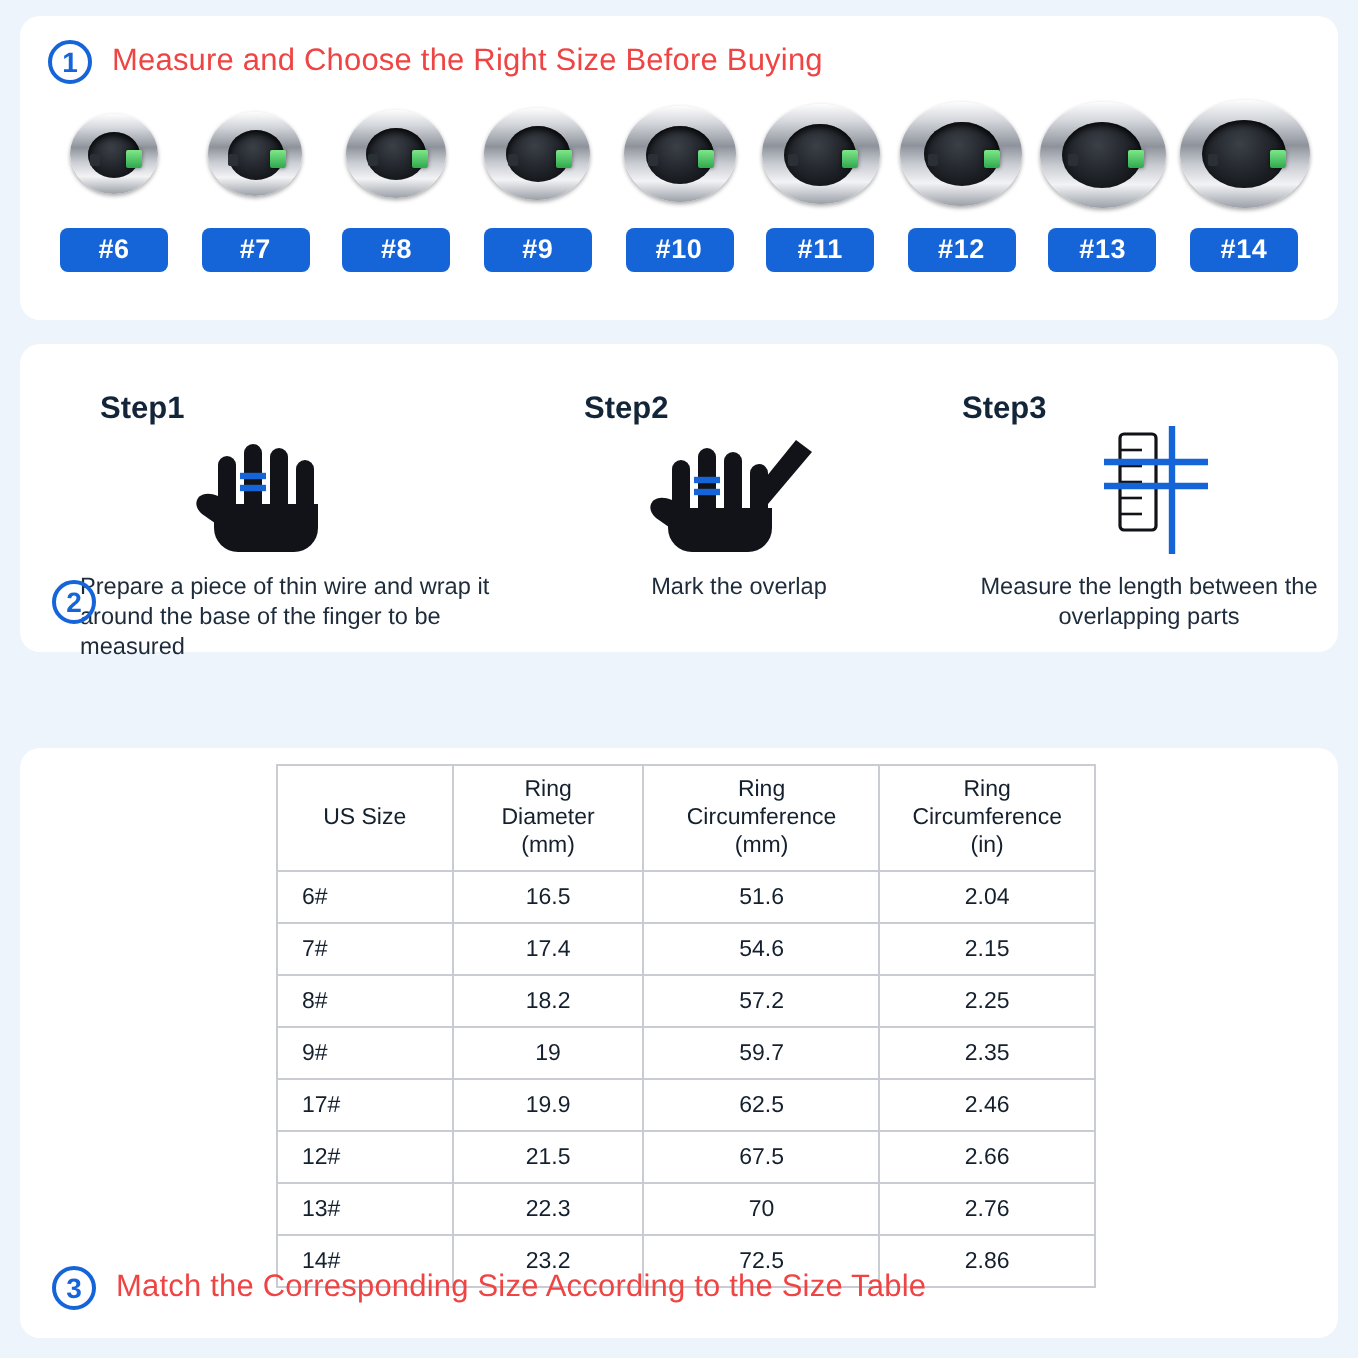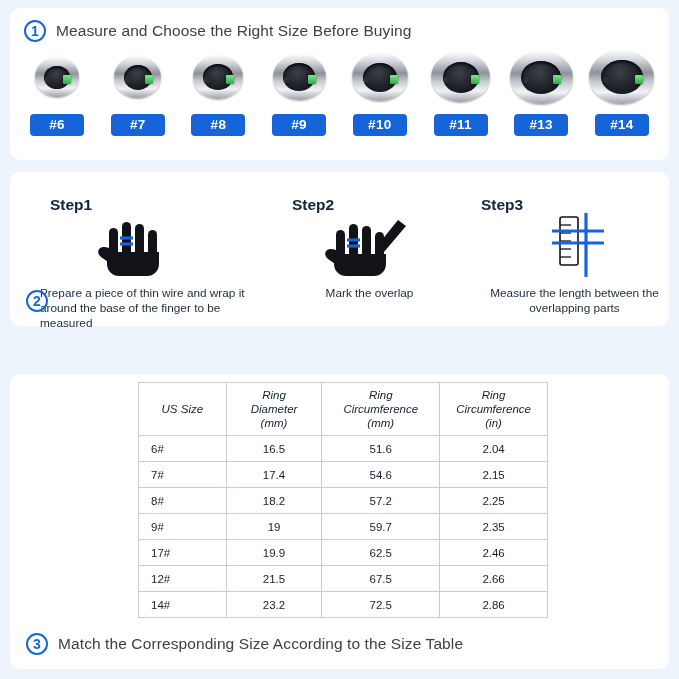--- a/index.html
+++ b/index.html
@@ -45,21 +45,21 @@
     font-size: 14px;
     font-weight: bold;
     display: flex;
     align-items: center;
     justify-content: center;
     box-sizing: border-box;
     flex: none;
   }
   .sec-title {
     font-size: 15.5px;
-    color: #404040;
+    color: #ef4444;
     letter-spacing: .1px;
   }
 
   
   #card1 {
     position: absolute;
     left: 10px;
     top: 8px;
     width: 659px;
     height: 152px;
@@ -211,21 +211,20 @@
     border: 1px solid #c9cdd3;
     height: 25px;
     text-align: center;
     font-weight: normal;
     padding: 0 2px;
   }
   table.size-table thead th {
     height: 52px;
     line-height: 14px;
     font-size: 11.5px;
-    font-style: italic;
   }
   table.size-table td:first-child {
     text-align: left;
     padding-left: 12px;
   }
   table.size-table col.c1 { width: 88px; }
   table.size-table col.c2 { width: 96px; }
   table.size-table col.c3 { width: 118px; }
   table.size-table col.c4 { width: 108px; }
 
@@ -312,20 +311,30 @@
         <div class="ring-img">
           <div class="ring-shape" style="width:59px;height:50px;">
             <div class="ring-hole" style="width:36px;height:31px;"></div>
             <div class="ring-chip"></div>
               <div class="ring-chip2"></div>
           </div>
         </div>
         <div class="size-badge">#11</div>
       </div>
 
+      <div class="ring-cell">
+        <div class="ring-img">
+          <div class="ring-shape" style="width:61px;height:52px;">
+            <div class="ring-hole" style="width:38px;height:32px;"></div>
+            <div class="ring-chip"></div>
+              <div class="ring-chip2"></div>
+          </div>
+        </div>
+        <div class="size-badge">#12</div>
+      </div>
 
       <div class="ring-cell">
         <div class="ring-img">
           <div class="ring-shape" style="width:63px;height:53px;">
             <div class="ring-hole" style="width:40px;height:33px;"></div>
             <div class="ring-chip"></div>
               <div class="ring-chip2"></div>
           </div>
         </div>
         <div class="size-badge">#13</div>
@@ -474,20 +483,26 @@
           <td>62.5</td>
           <td>2.46</td>
         </tr>
         <tr>
           <td>12#</td>
           <td>21.5</td>
           <td>67.5</td>
           <td>2.66</td>
         </tr>
         <tr>
+          <td>13#</td>
+          <td>22.3</td>
+          <td>70</td>
+          <td>2.76</td>
+        </tr>
+        <tr>
           <td>14#</td>
           <td>23.2</td>
           <td>72.5</td>
           <td>2.86</td>
         </tr>
       </tbody>
     </table>
 
     <div class="sec-head sec3-head">
       <div class="circ-num">3</div>

